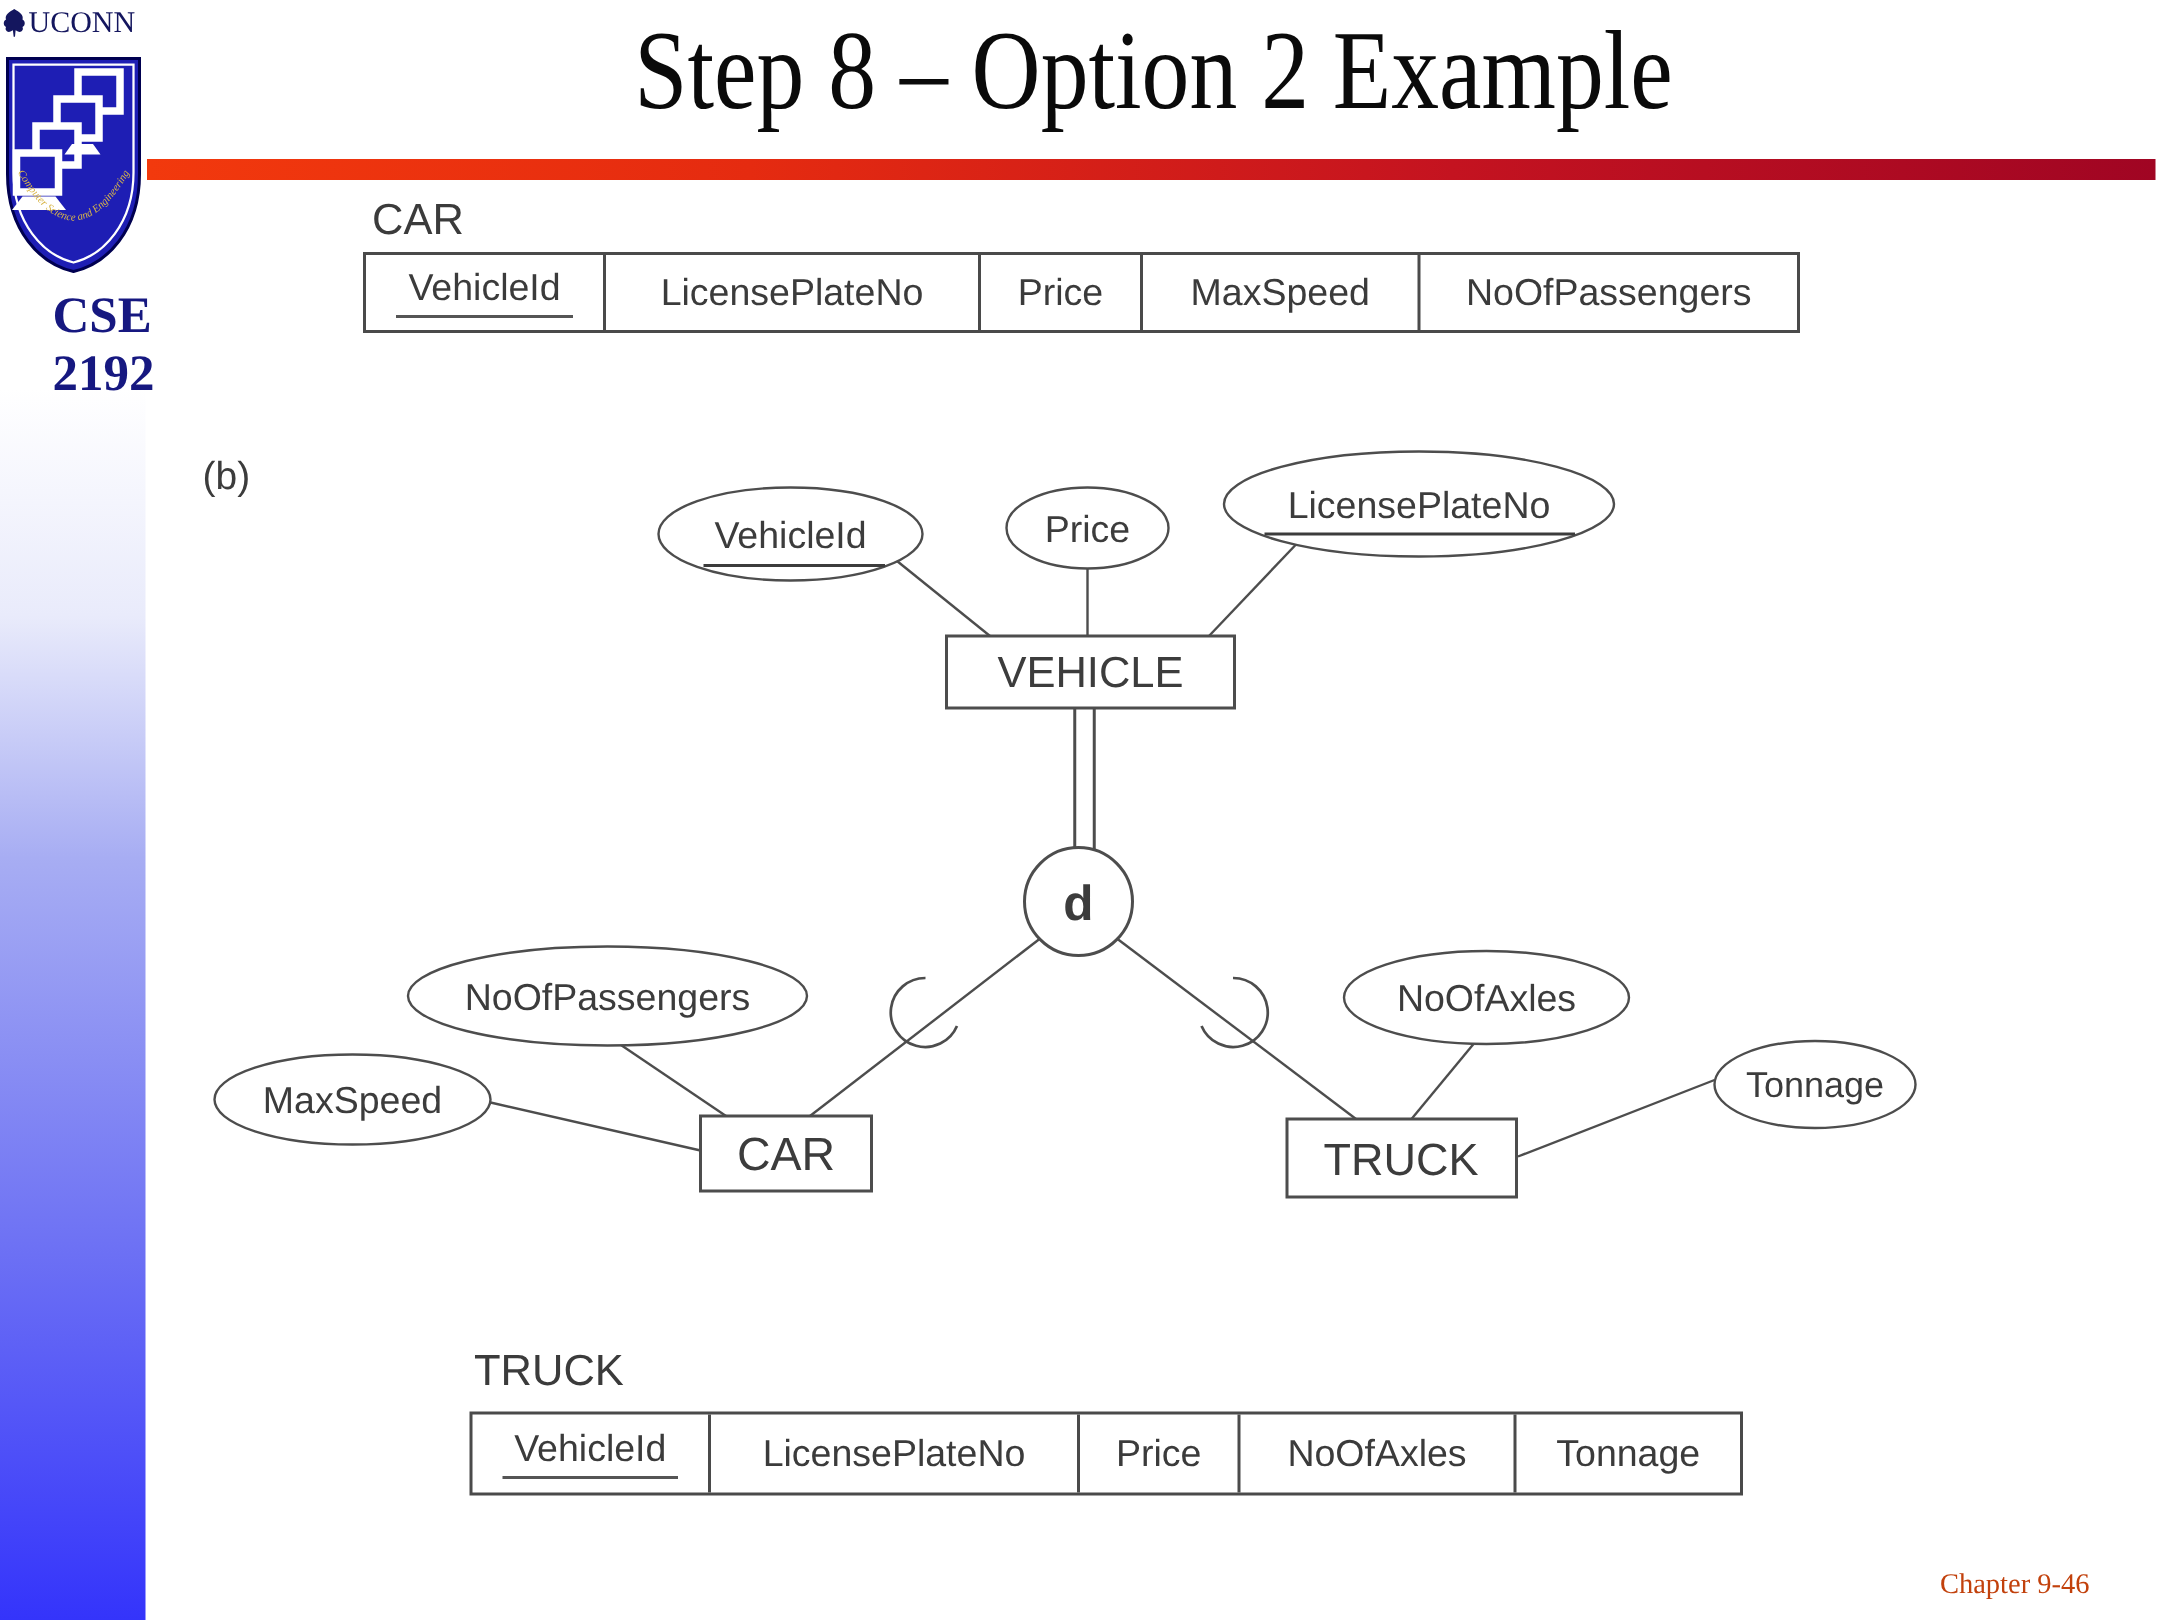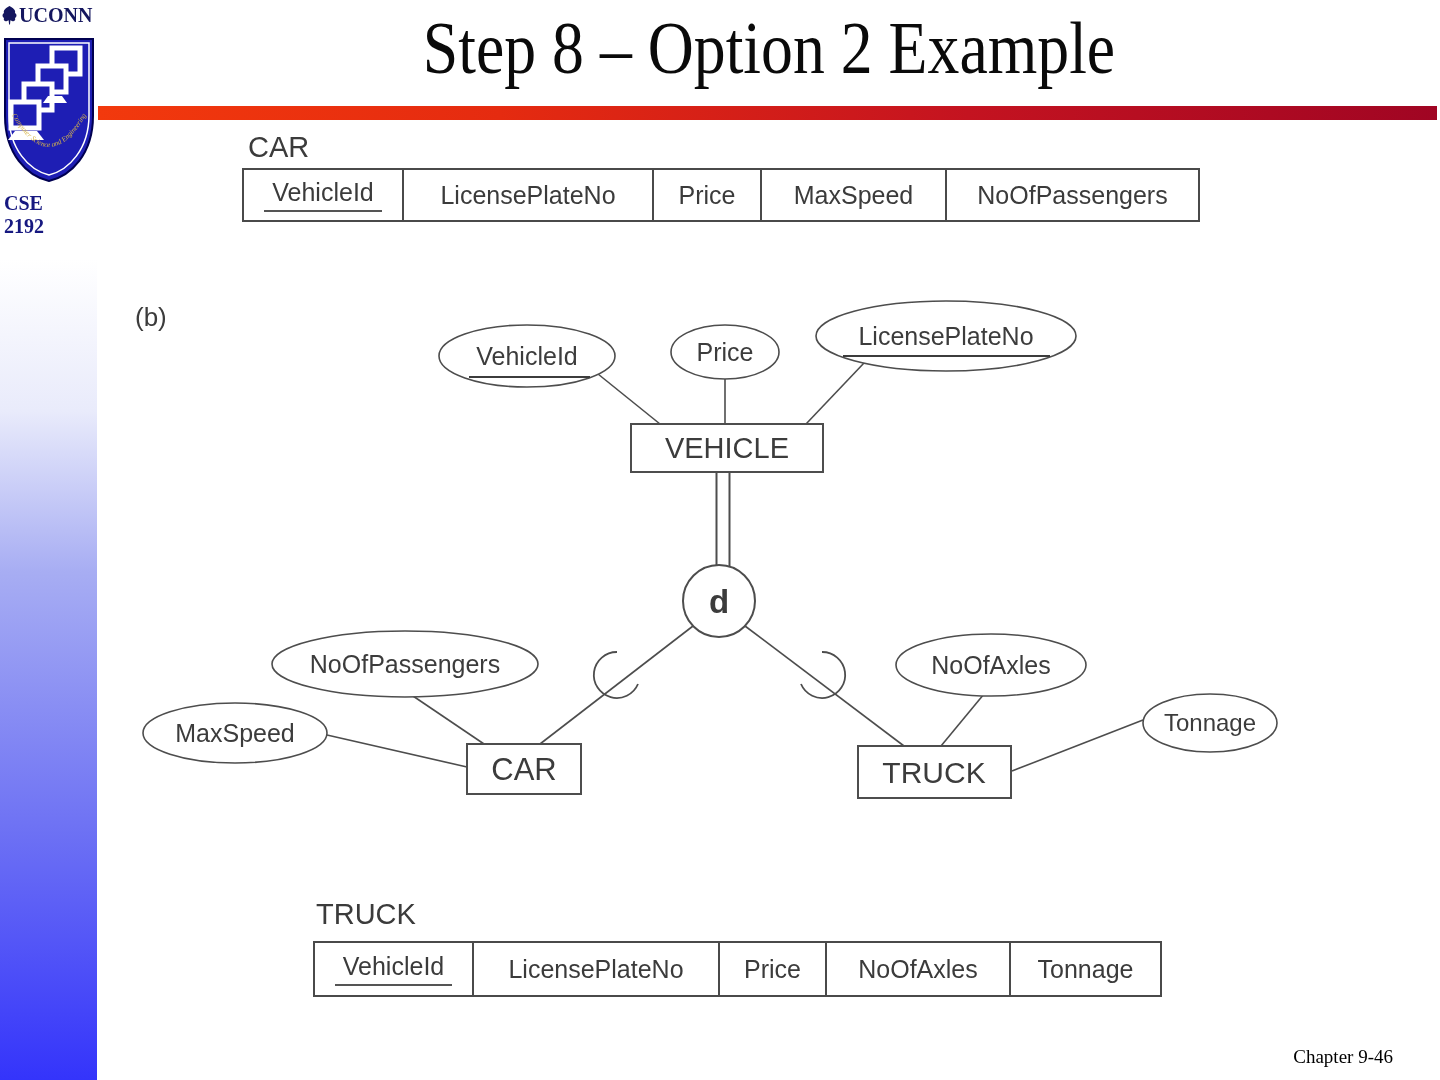--- a/index.html
+++ b/index.html
@@ -3,24 +3,24 @@
 <meta charset="utf-8">
 <style>
   html,body{margin:0;padding:0;background:#888;}
   .slide{position:relative;width:1440px;height:1080px;background:#ffffff;overflow:hidden;
          font-family:"Liberation Sans",sans-serif;}
 
   
   .sidebar{position:absolute;left:0;top:0;width:97px;height:1080px;
     background:linear-gradient(180deg,#ffffff 0%,#ffffff 24%,#e9ebfb 38%,#a7adf3 53%,#6d71f4 77%,#3434fb 100%);}
   .wordmark{position:absolute;top:4px;left:1px;display:flex;align-items:center;gap:1px;
-    color:#14165e;font-family:"Liberation Serif",serif;font-weight:700;font-size:20px;}
+    color:#14165e;font-family:"Liberation Serif",serif;font-weight:400;font-size:20px;}
   .shield-wrap{position:absolute;top:36px;left:2px;width:94px;height:148px;}
-  .course{position:absolute;top:192px;left:4px;font-family:"Liberation Serif",serif;
-    font-weight:700;font-size:20px;line-height:1.14;color:#161880;}
+  .course{position:absolute;top:192px;left:35px;font-family:"Liberation Serif",serif;
+    font-weight:700;font-size:34px;line-height:1.14;color:#161880;}
 
   
   .title{position:absolute;left:98px;top:10px;width:1342px;text-align:center;
     font-family:"Liberation Serif",serif;font-size:75px;line-height:1;color:#0a0a0a;
     transform:scaleX(0.85);transform-origin:50% 0;white-space:nowrap;}
   .rule{position:absolute;left:98px;top:106px;width:1339px;height:14px;
     background:linear-gradient(90deg,#f2390d 0%,#e52b10 30%,#c41320 65%,#a00523 100%);}
 
   
   .tbl-label{position:absolute;font-size:29px;color:#3b3b3b;}
@@ -40,21 +40,21 @@
   #truck-table .cell:nth-child(2){width:246px;}
   #truck-table .cell:nth-child(3){width:107px;}
   #truck-table .cell:nth-child(4){width:184px;}
   #truck-table .cell:nth-child(5){width:151px;}
 
   
   svg.diagram{position:absolute;left:0;top:0;}
   svg.diagram text{font-family:"Liberation Sans",sans-serif;fill:#3c3c3c;}
 
   .footer{position:absolute;right:47px;top:1046px;font-family:"Liberation Serif",serif;
-    font-size:19px;color:#000000;text-align:right;}
+    font-size:19px;color:#c2410c;text-align:right;}
 </style>
 </head>
 <body>
 
 <div class="slide">
 
   <div class="sidebar">
     <div class="wordmark">
       <span style="display:inline-block;line-height:0;">
         <svg width="17" height="21" viewBox="0 0 17 21">

